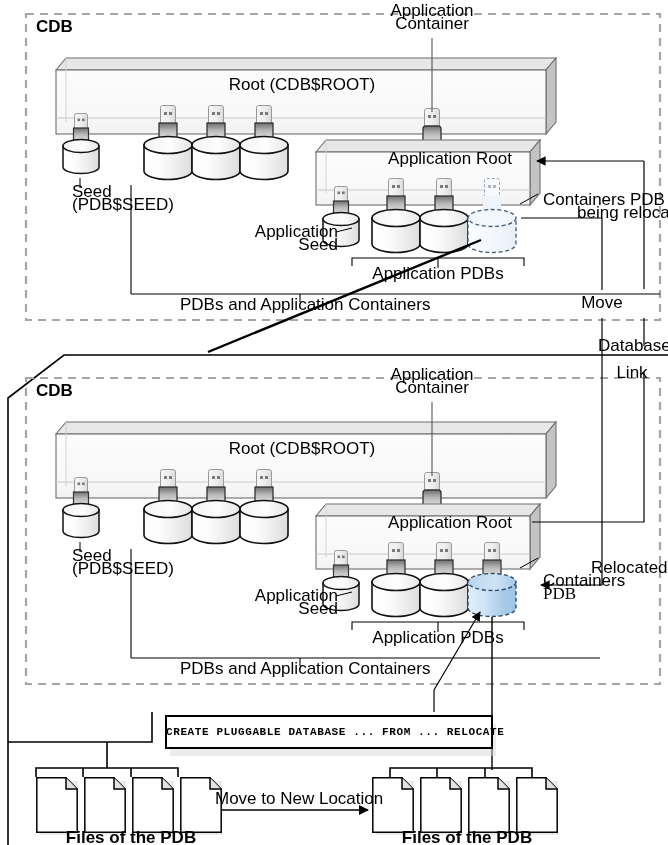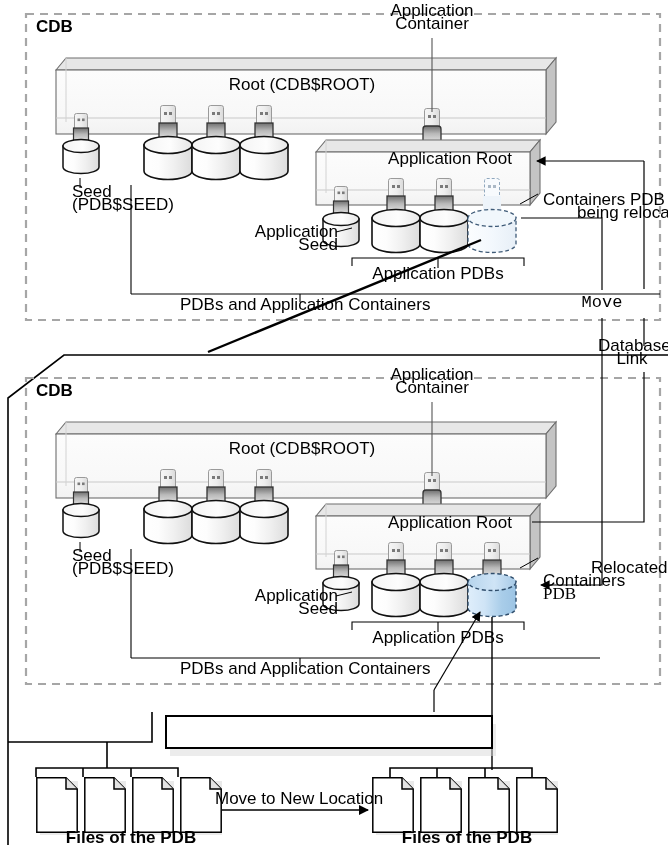--- a/index.html
+++ b/index.html
@@ -306,23 +306,23 @@
   <div class="lbl r" style="left:238px;top:226px;width:100px;">Application</div>
   <div class="lbl r" style="left:238px;top:239px;width:100px;">Seed</div>
 
   <div class="lbl" style="left:543px;top:194px;">Containers PDB</div>
   <div class="lbl" style="left:543px;top:207px;padding-left:34px;">being relocated</div>
 
   <div class="lbl c" style="left:358px;top:268px;width:160px;">Application PDBs</div>
 
   <div class="lbl c" style="left:180px;top:299px;width:240px;">PDBs and Application Containers</div>
 
-  <div class="lbl c" style="left:572px;top:297px;width:60px;font-family:Liberation Mono, monospace;">Move</div>
+  <div class="lbl c" style="left:572px;top:297px;width:60px;">Move</div>
   <div class="lbl c" style="left:598px;top:340px;width:68px;">Database</div>
-  <div class="lbl c" style="left:598px;top:353px;width:68px;">Link</div>
+  <div class="lbl c" style="left:598px;top:367px;width:68px;">Link</div>
 
   <div class="lbl bold" style="left:36px;top:385px;">CDB</div>
 
   <div class="lbl c" style="left:112px;top:443px;width:380px;">Root (CDB$ROOT)</div>
 
   <div class="lbl c" style="left:382px;top:369px;width:100px;">Application</div>
   <div class="lbl c" style="left:382px;top:382px;width:100px;">Container</div>
 
   <div class="lbl" style="left:72px;top:550px;">Seed</div>
   <div class="lbl" style="left:72px;top:563px;">(PDB$SEED)</div>
@@ -333,18 +333,19 @@
   <div class="lbl r" style="left:238px;top:603px;width:100px;">Seed</div>
 
   <div class="lbl" style="left:543px;top:562px;padding-left:48px;">Relocated</div>
   <div class="lbl" style="left:543px;top:575px;">Containers</div>
   <div class="lbl" style="left:543px;top:588px;font-family:Liberation Serif, serif;">PDB</div>
 
   <div class="lbl c" style="left:358px;top:632px;width:160px;">Application PDBs</div>
 
   <div class="lbl c" style="left:180px;top:663px;width:240px;">PDBs and Application Containers</div>
 
+  <div class="lbl mono c" style="left:166px;top:726px;width:326px;">CREATE PLUGGABLE DATABASE ... FROM ... RELOCATE</div>
 
   <div class="lbl bold c" style="left:46px;top:832px;width:170px;">Files of the PDB</div>
   <div class="lbl c" style="left:215px;top:793px;width:160px;">Move to New Location</div>
   <div class="lbl bold c" style="left:382px;top:832px;width:170px;">Files of the PDB</div>
 
 </div>
 
 </body></html>

